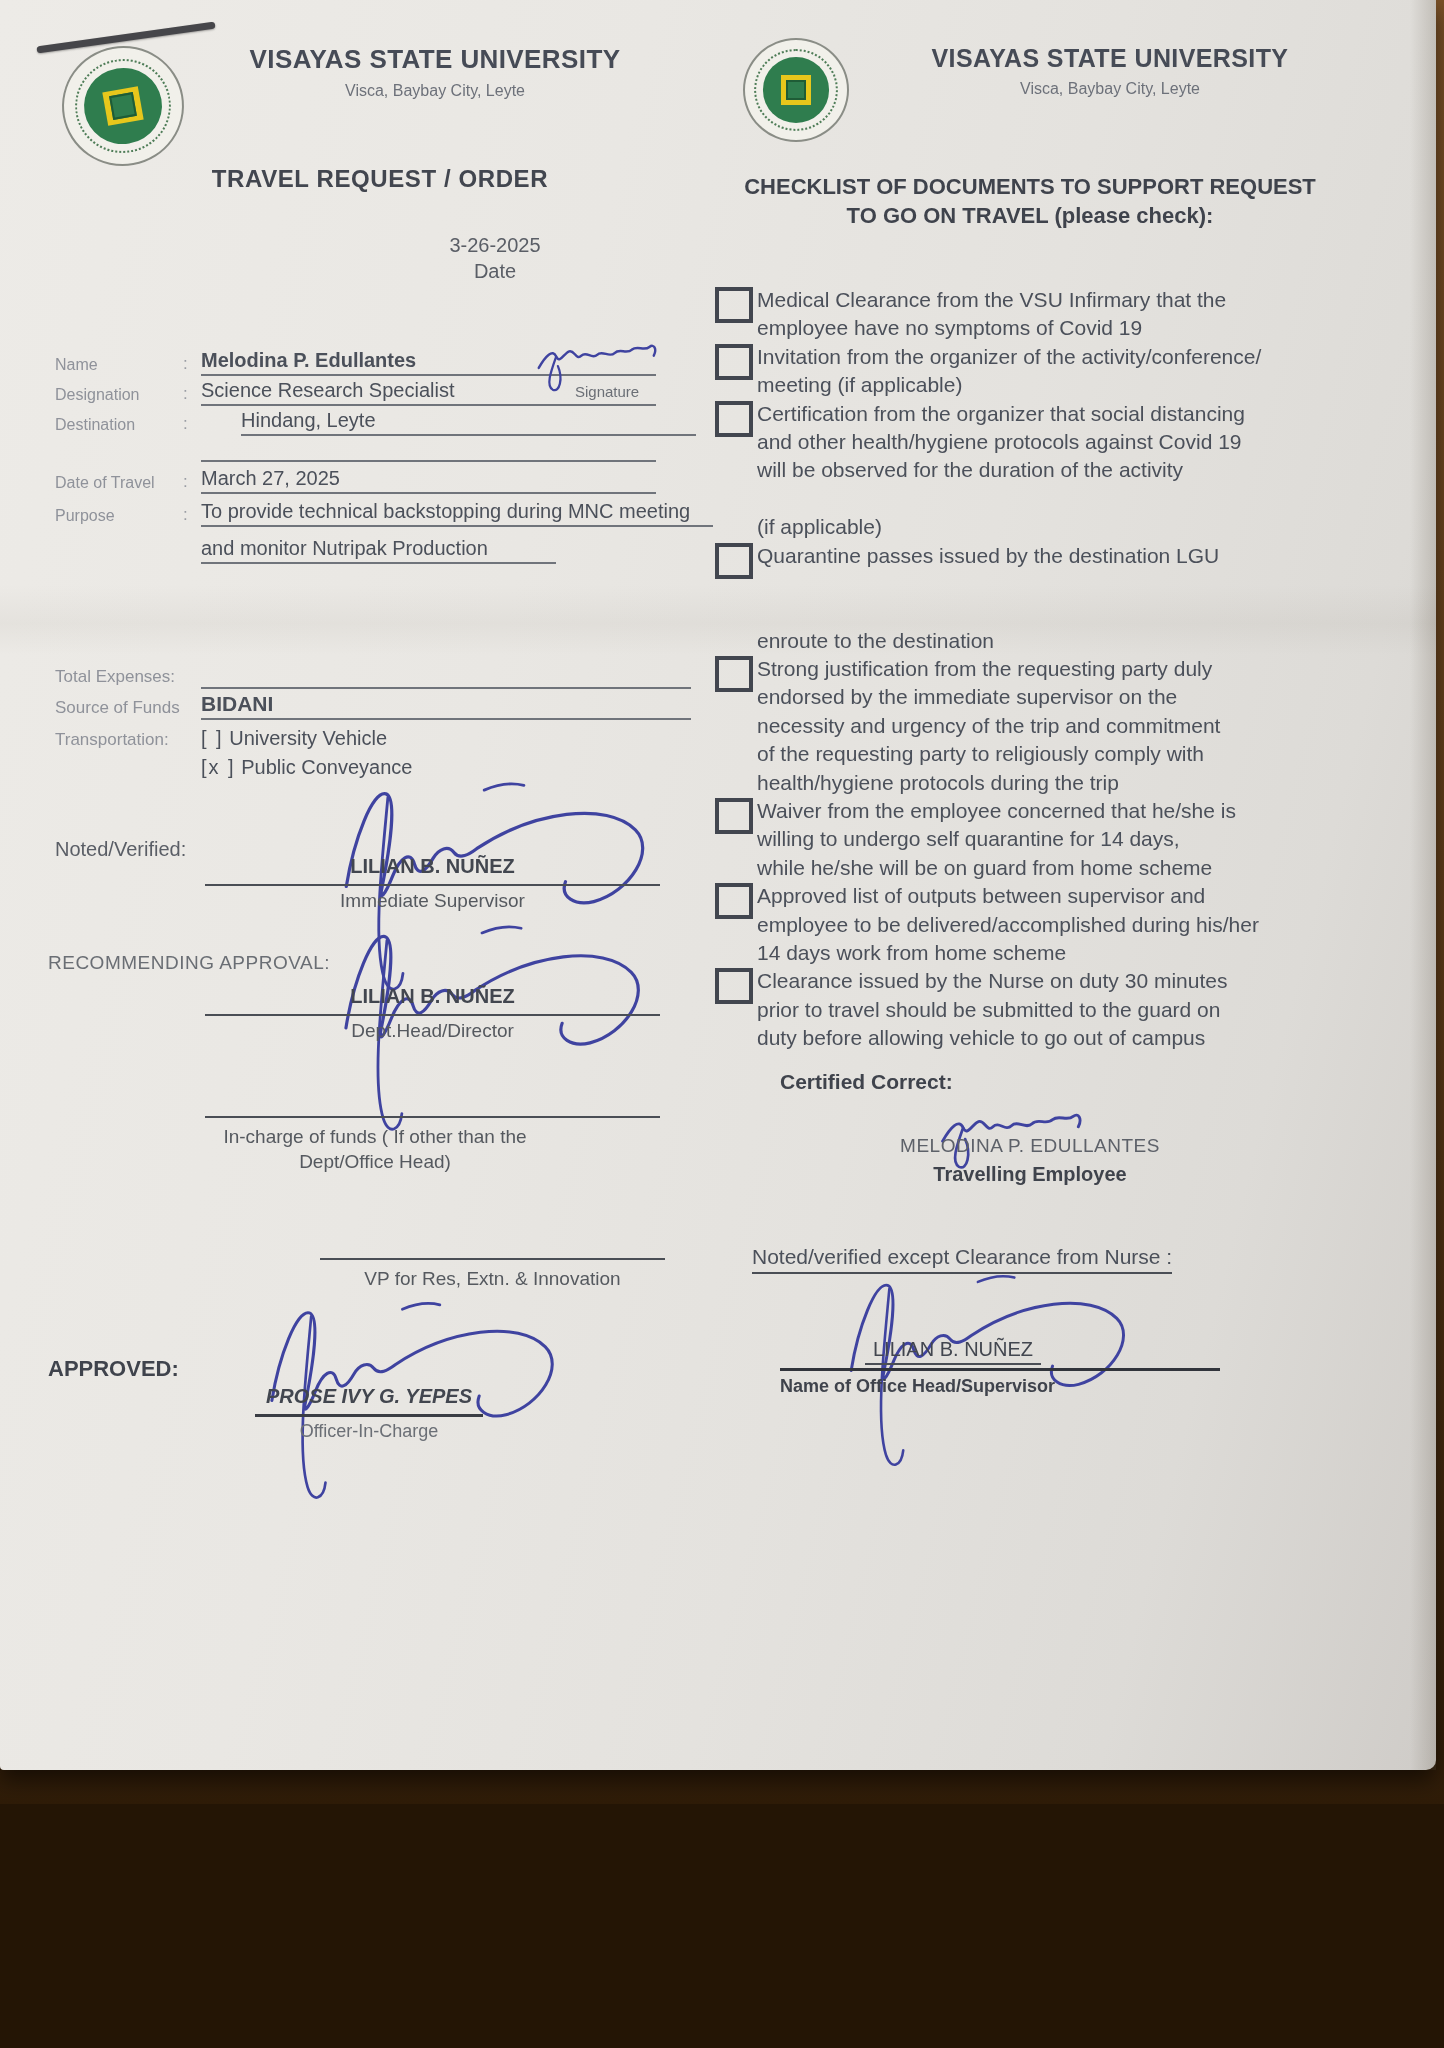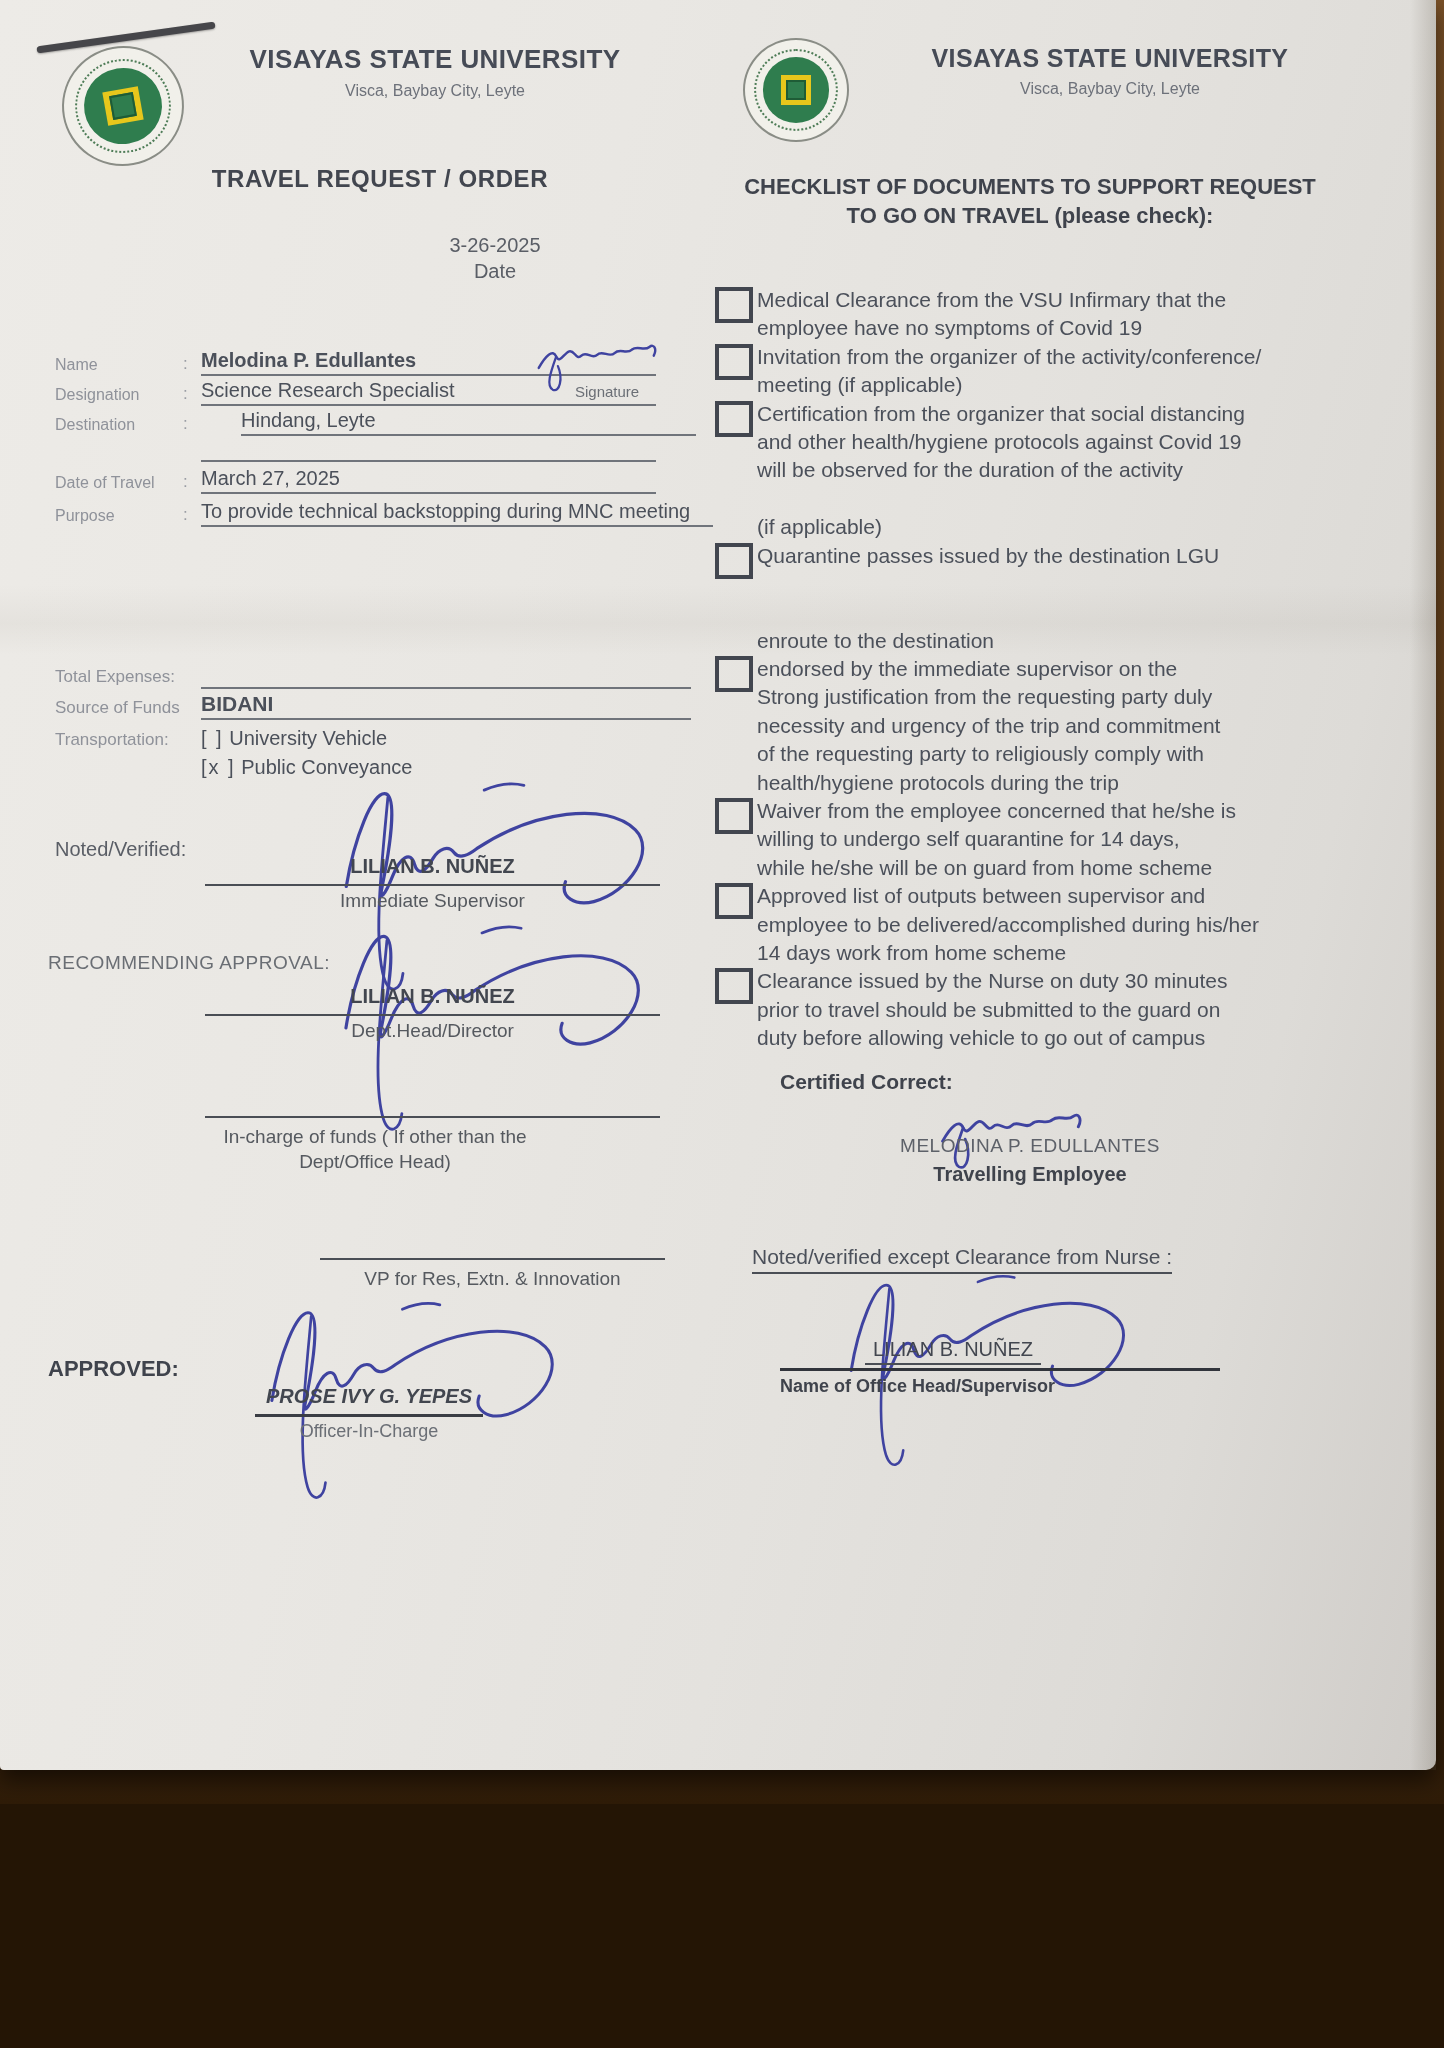--- a/index.html
+++ b/index.html
@@ -119,20 +119,25 @@
     <div class="frow" style="top:122px;">
       <span class="flabel">Date of Travel</span>
       <span class="fcolon">:</span>
       <span class="fval" style="flex:0 0 455px;">March 27, 2025</span>
     </div>
     <div class="frow" style="top:155px;">
       <span class="flabel">Purpose</span>
       <span class="fcolon">:</span>
       <span class="fval" style="flex:0 0 512px;">To provide technical backstopping during MNC meeting</span>
     </div>
+    <div class="frow" style="top:192px;">
+      <span class="flabel"></span>
+        <span class="fcolon"></span>
+      <span class="fval" style="flex:0 0 355px;">and monitor Nutripak Production</span>
+    </div>
   </div>
 
   <svg class="sig" style="left:528px;top:333px;width:140px;height:61px;" viewBox="0 0 160 70">
       <use href="#sig-small" class="ink"></use>
     </svg>
   <div class="abs" style="left:575px;top:383px;font-size:15px;color:#6b6f76;">Signature</div>
 
   <div class="abs" style="left:55px;top:662px;width:660px;height:130px;">
     <div class="frow" style="top:0px;">
       <span class="flabel" style="flex:0 0 146px;font-size:17px;">Total Expenses:</span>
@@ -244,22 +249,22 @@
           <div class="chk-line">Quarantine passes issued by the destination LGU</div>
           <div class="chk-line">&nbsp;</div>
           <div class="chk-line">&nbsp;</div>
           <div class="chk-line">enroute to the destination</div>
         </div>
   </div>
 
   <div class="chk-item">
     <span class="chk-box"></span>
     <div class="chk-lines">
+          <div class="chk-line">Strong justification from the requesting party duly</div>
           <div class="chk-line">endorsed by the immediate supervisor on the</div>
-          <div class="chk-line">Strong justification from the requesting party duly</div>
           <div class="chk-line">necessity and urgency of the trip and commitment</div>
           <div class="chk-line">of the requesting party to religiously comply with</div>
           <div class="chk-line">health/hygiene protocols during the trip</div>
         </div>
   </div>
 
   <div class="chk-item">
     <span class="chk-box"></span>
     <div class="chk-lines">
           <div class="chk-line">Waiver from the employee concerned that he/she is</div>

